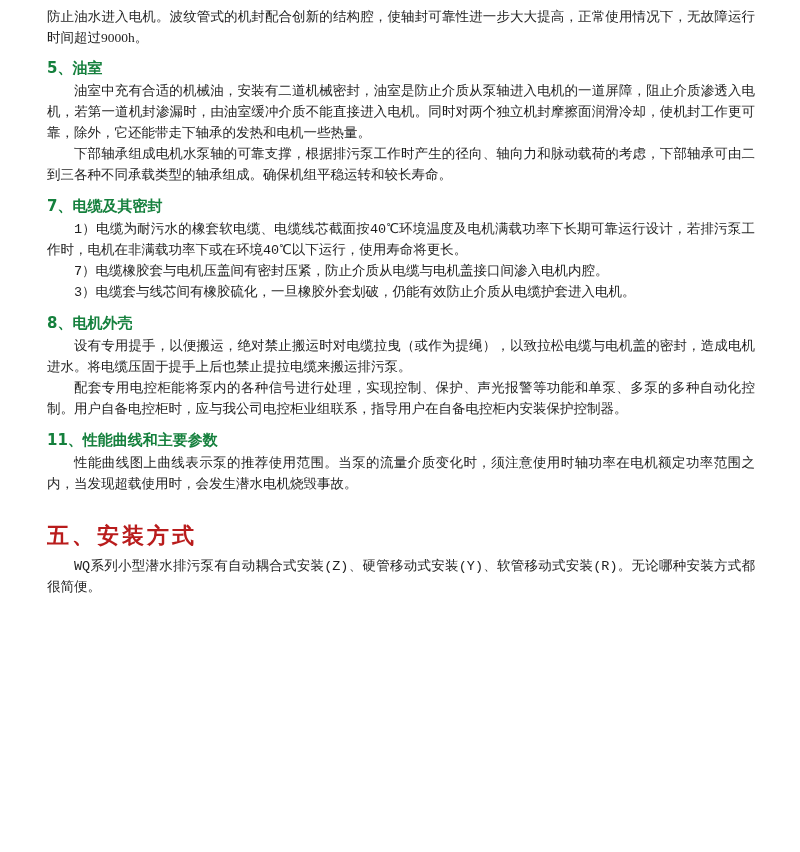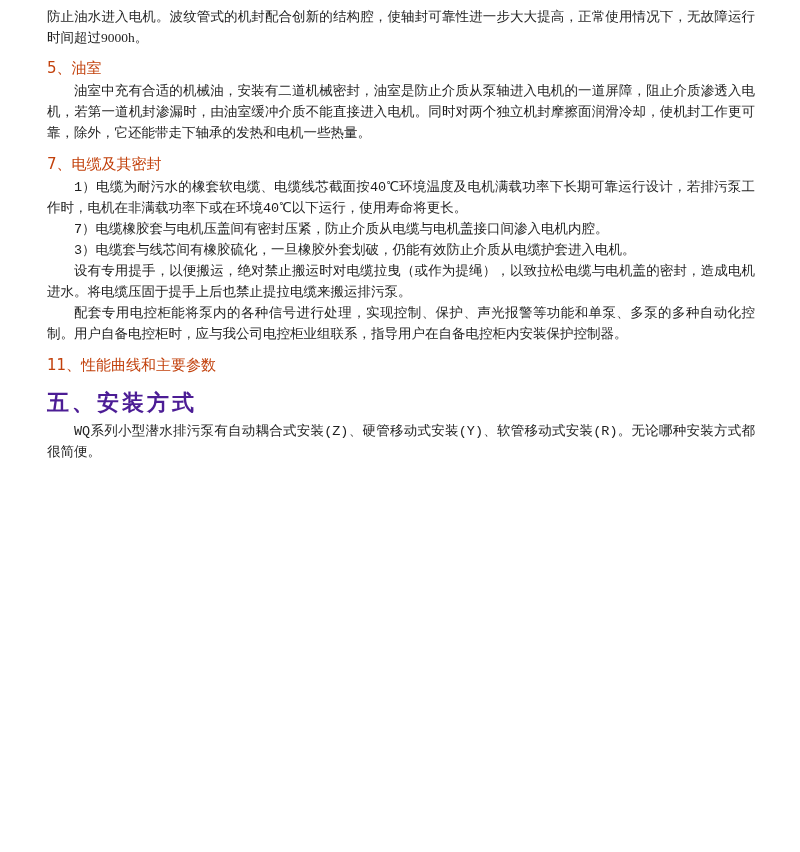--- a/index.html
+++ b/index.html
@@ -19,68 +19,71 @@
     font-size: 13.5px;
     line-height: 21px;
     text-align: justify;
     color: #1f1f1f;
   }
   p.ind { text-indent: 2em; font-family: Liberation Mono, monospace; }
   h3.sec {
     margin: 11px 0 3px 0;
     font-size: 15px;
     line-height: 19px;
-    font-weight: normal;
-    color: #c2410c;
+    font-weight: bold;
+    color: #15803d;
     font-family: "DejaVu Sans", "Liberation Sans", sans-serif;
   }
   h2.chapter {
-    margin: 14px 0 5px 0;
+    margin: 29px 0 5px 0;
     font-size: 22px;
     line-height: 27px;
     font-weight: bold;
     letter-spacing: 3px;
-    color: #4c1d95;
-    font-family: Liberation Sans, sans-serif;
+    color: #b91c1c;
+    font-family: Liberation Mono, monospace;
   }
   section { margin: 0; }
 </style>
 </head>
 <body>
 
 <div class="page">
 
   <p class="body">防止油水进入电机。波纹管式的机封配合创新的结构腔，使轴封可靠性进一步大大提高，正常使用情况下，无故障运行时间超过9000h。</p>
 
   <section>
     <h3 class="sec">5、油室</h3>
     <p class="body ind">油室中充有合适的机械油，安装有二道机械密封，油室是防止介质从泵轴进入电机的一道屏障，阻止介质渗透入电机，若第一道机封渗漏时，由油室缓冲介质不能直接进入电机。同时对两个独立机封摩擦面润滑冷却，使机封工作更可靠，除外，它还能带走下轴承的发热和电机一些热量。</p>
   </section>
 
   <section>
+    <p class="body ind">下部轴承组成电机水泵轴的可靠支撑，根据排污泵工作时产生的径向、轴向力和脉动载荷的考虑，下部轴承可由二到三各种不同承载类型的轴承组成。确保机组平稳运转和较长寿命。</p>
   </section>
 
   <section>
     <h3 class="sec">7、电缆及其密封</h3>
     <p class="body ind">1）电缆为耐污水的橡套软电缆、电缆线芯截面按40℃环境温度及电机满载功率下长期可靠运行设计，若排污泵工作时，电机在非满载功率下或在环境40℃以下运行，使用寿命将更长。</p>
     <p class="body ind">7）电缆橡胶套与电机压盖间有密封压紧，防止介质从电缆与电机盖接口间渗入电机内腔。</p>
     <p class="body ind">3）电缆套与线芯间有橡胶硫化，一旦橡胶外套划破，仍能有效防止介质从电缆护套进入电机。</p>
   </section>
 
   <section>
+    <h3 class="sec">8、电机外壳</h3>
   </section>
 
 
   <section>
     <p class="body ind">设有专用提手，以便搬运，绝对禁止搬运时对电缆拉曳（或作为提绳），以致拉松电缆与电机盖的密封，造成电机进水。将电缆压固于提手上后也禁止提拉电缆来搬运排污泵。</p>
     <p class="body ind">配套专用电控柜能将泵内的各种信号进行处理，实现控制、保护、声光报警等功能和单泵、多泵的多种自动化控制。用户自备电控柜时，应与我公司电控柜业组联系，指导用户在自备电控柜内安装保护控制器。</p>
   </section>
 
   <section>
     <h3 class="sec">11、性能曲线和主要参数</h3>
+    <p class="body ind">性能曲线图上曲线表示泵的推荐使用范围。当泵的流量介质变化时，须注意使用时轴功率在电机额定功率范围之内，当发现超载使用时，会发生潜水电机烧毁事故。</p>
   </section>
 
   <section>
     <h2 class="chapter">五、安装方式</h2>
     <p class="body ind">WQ系列小型潜水排污泵有自动耦合式安装(Z)、硬管移动式安装(Y)、软管移动式安装(R)。无论哪种安装方式都很简便。</p>
   </section>
 
 </div>
 
 </body></html>

